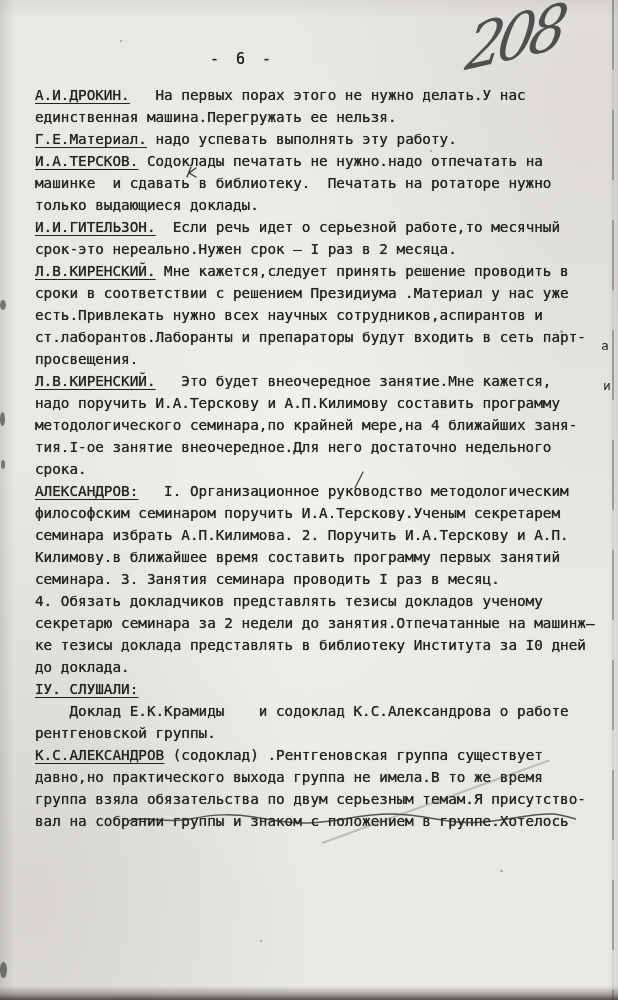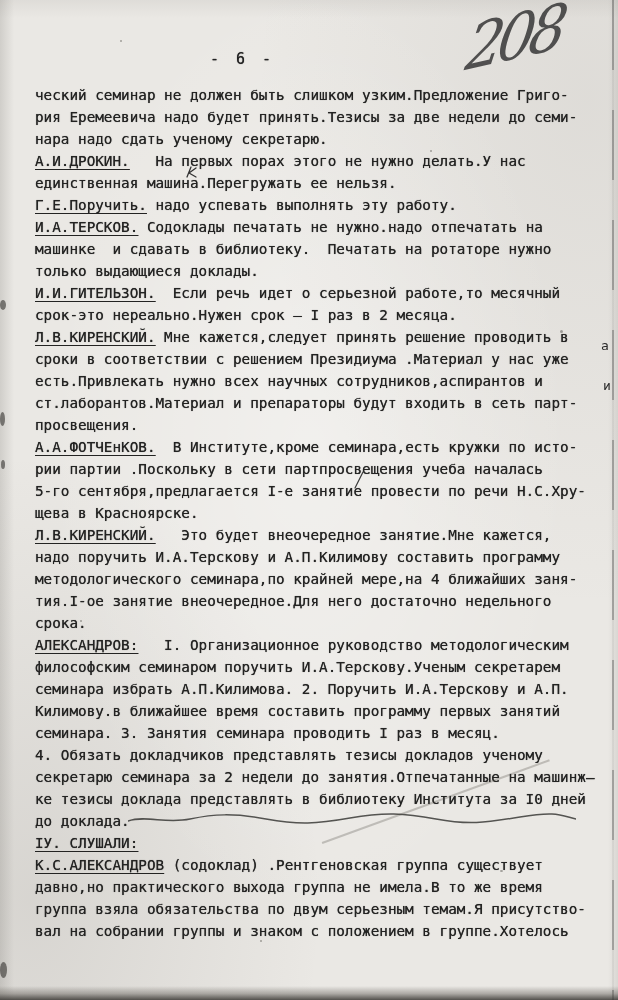--- a/index.html
+++ b/index.html
@@ -81,55 +81,50 @@
 <div class="speck" style="left:430px;top:150px;"></div>
 <div class="speck" style="left:560px;top:330px;width:3px;height:3px;"></div>
 <div class="speck" style="left:80px;top:620px;"></div>
 <div class="speck" style="left:500px;top:870px;width:3px;height:2px;"></div>
 <div class="speck" style="left:260px;top:940px;"></div>
 
 <div class="handwritten-number">208</div>
 <div class="page-number">- 6 -</div>
 
 <main class="doc-text">
-  <p><span class="body-text">ческий семинар не должен быть слишком узким.Предложение Григо-
-рия Еремеевича надо будет принять.Тезисы за две недели до семи-
-нара надо сдать ученому секретарю.</span></p>
   <p><span class="speaker">А.И.ДРОКИН.</span><span class="body-text">   На первых порах этого не нужно делать.У нас
 единственная машина.Перегружать ее нельзя.</span></p>
-  <p><span class="speaker">Г.Е.Поручить.</span><span class="body-text"> надо успевать выполнять эту работу.</span></p>
+  <p><span class="speaker">Г.Е.Материал.</span><span class="body-text"> надо успевать выполнять эту работу.</span></p>
   <p><span class="speaker">И.А.ТЕРСКОВ.</span><span class="body-text"> Содоклады печатать не нужно.надо отпечатать на
 машинке  и сдавать в библиотеку.  Печатать на ротаторе нужно
 только выдающиеся доклады.</span></p>
   <p><span class="speaker">И.И.ГИТЕЛЬЗОН.</span><span class="body-text">  Если речь идет о серьезной работе,то месячный
 срок-это нереально.Нужен срок – I раз в 2 месяца.</span></p>
   <p><span class="speaker">Л.В.КИРЕНСКИЙ.</span><span class="body-text"> Мне кажется,следует принять решение проводить в
 сроки в соответствии с решением Президиума .Материал у нас уже
 есть.Привлекать нужно всех научных сотрудников,аспирантов и
-ст.лаборантов.Материал и препараторы будут входить в сеть парт-
+ст.лаборантов.Лаборанты и препараторы будут входить в сеть парт-
 просвещения.</span></p>
-  <p><span class="speaker">А.А.ФОТЧЕнКОВ.</span><span class="body-text">  В Институте,кроме семинара,есть кружки по исто-
-рии партии .Поскольку в сети партпросвещения учеба началась
-5-го сентября,предлагается I-е занятие провести по речи Н.С.Хру-
-щева в Красноярске.</span></p>
   <p><span class="speaker">Л.В.КИРЕНСКИЙ.</span><span class="body-text">   Это будет внеочередное занятие.Мне кажется,
 надо поручить И.А.Терскову и А.П.Килимову составить программу
 методологического семинара,по крайней мере,на 4 ближайших заня-
 тия.I-ое занятие внеочередное.Для него достаточно недельного
 срока.</span></p>
   <p><span class="speaker">АЛЕКСАНДРОВ:</span><span class="body-text">   I. Организационное руководство методологическим
 философским семинаром поручить И.А.Терскову.Ученым секретарем
 семинара избрать А.П.Килимова. 2. Поручить И.А.Терскову и А.П.
 Килимову.в ближайшее время составить программу первых занятий
 семинара. 3. Занятия семинара проводить I раз в месяц.
 4. Обязать докладчиков представлять тезисы докладов ученому
 секретарю семинара за 2 недели до занятия.Отпечатанные на машинж̶
 ке тезисы доклада представлять в библиотеку Института за I0 дней
 до доклада.</span></p>
   <p><span class="speaker">IУ. СЛУШАЛИ:</span></p>
+  <p><span class="body-text">    Доклад Е.К.Крамиды    и содоклад К.С.Александрова о работе
+рентгеновской группы.</span></p>
   <p><span class="speaker">К.С.АЛЕКСАНДРОВ</span><span class="body-text"> (содоклад) .Рентгеновская группа существует
 давно,но практического выхода группа не имела.В то же время
 группа взяла обязательства по двум серьезным темам.Я присутство-
 вал на собрании группы и знаком с положением в группе.Хотелось</span></p>
 </main>
 
 <svg class="decor" style="left:184px;top:164px;" width="16" height="16" viewBox="0 0 16 16">
   <path d="M3 13 L7 3 M5 9 L12 4 M5 9 L12 13" stroke="#333" stroke-width="1.3" fill="none" stroke-linecap="round"></path>
 </svg>
 <svg class="decor" style="left:352px;top:470px;" width="14" height="20" viewBox="0 0 14 20">

